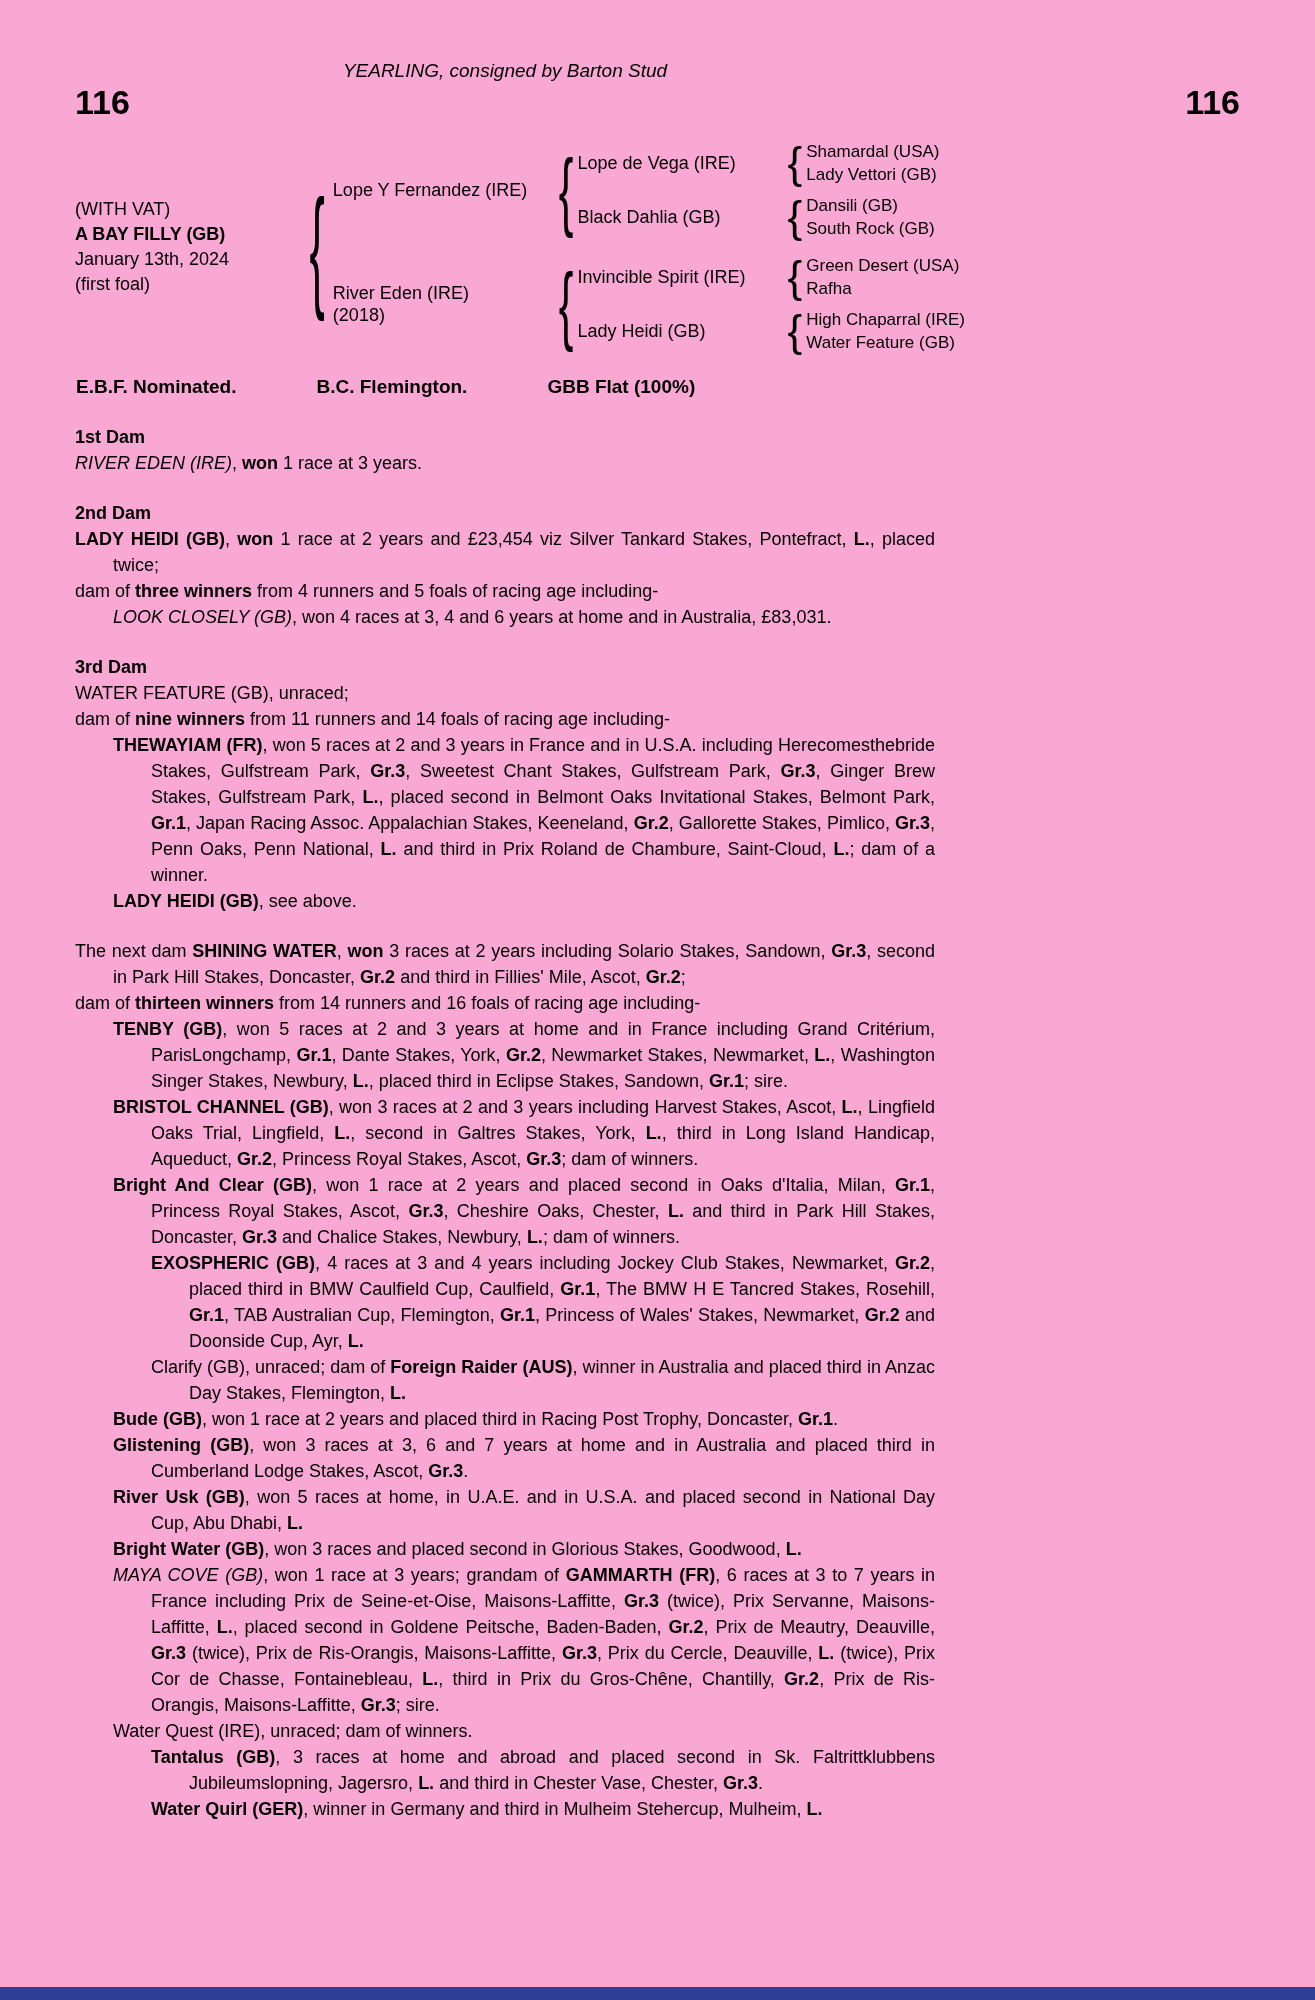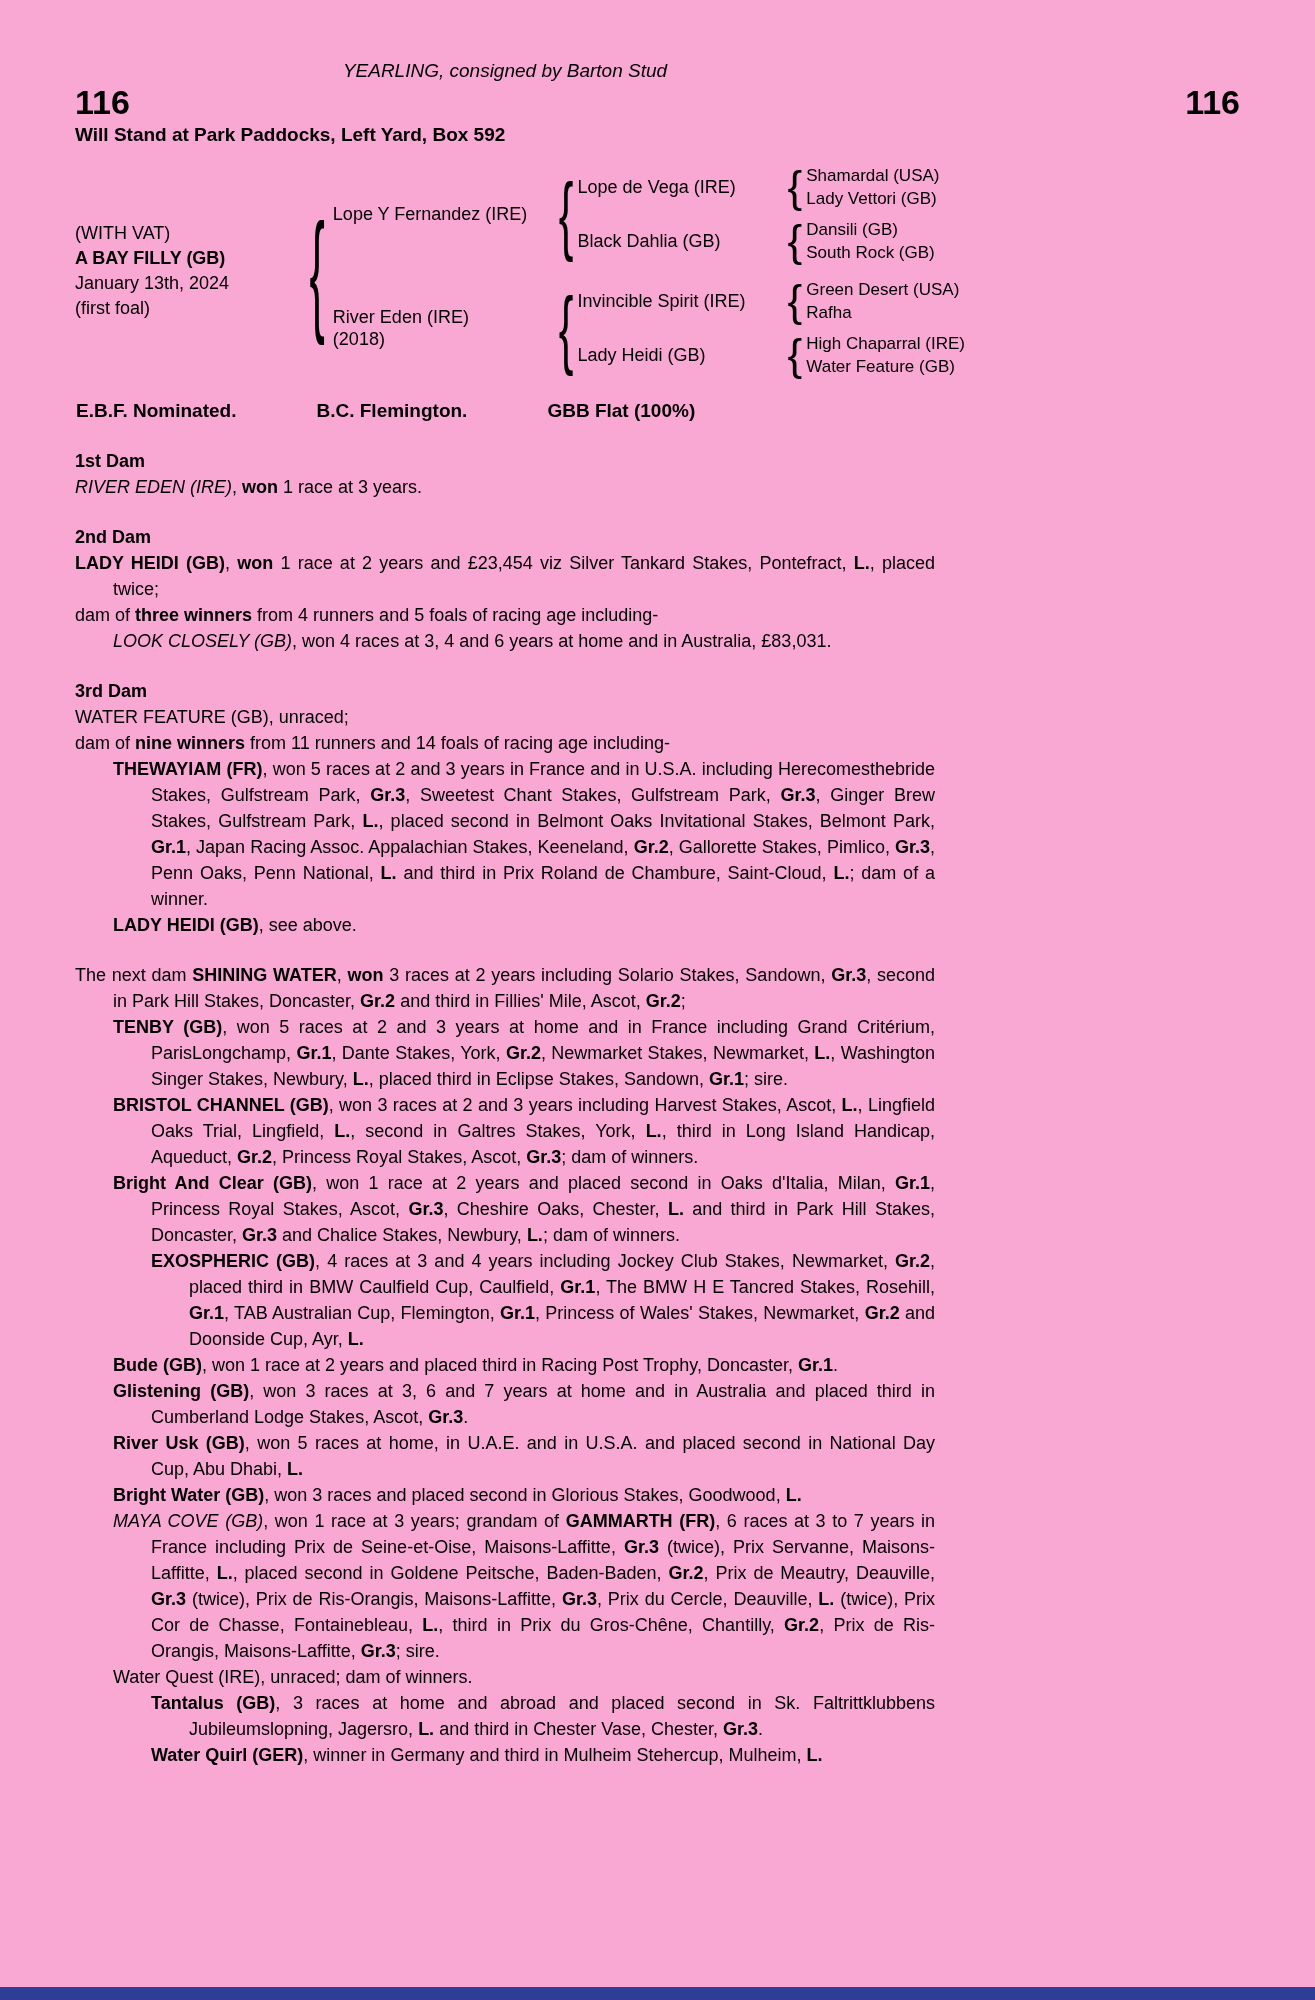--- a/index.html
+++ b/index.html
@@ -39,21 +39,20 @@
 
 <div class="page">
 
   <div class="consignor">YEARLING, consigned by Barton Stud</div>
 
   <div class="lot-row">
     <div>116</div>
     <div>116</div>
   </div>
 
-  <div class="stand">Will Stand at Park Paddocks, Left Yard, Box 592</div>
 
   <div class="pedigree">
     <div class="foal-block">
       <div>(WITH VAT)</div>
       <div class="foal-name">A BAY FILLY (GB)</div>
       <div>January 13th, 2024</div>
       <div>(first foal)</div>
     </div>
     <div class="brace b-lg">{</div>
     <div class="gen1">
@@ -122,24 +121,26 @@
       <div class="block heading space-above" style="margin-left: 0px; text-indent: 0px;"><span>2nd Dam</span></div>
       <div class="block" style="margin-left: 38px; text-indent: -38px;"><span class="b">LADY HEIDI (GB)</span><span>, </span><span class="b">won</span><span> 1 race at 2 years and £23,454 viz Silver Tankard Stakes, Pontefract, </span><span class="b">L.</span><span>, placed twice;</span></div>
       <div class="block" style="margin-left: 38px; text-indent: -38px;"><span>dam of </span><span class="b">three winners</span><span> from 4 runners and 5 foals of racing age including-</span></div>
       <div class="block" style="margin-left: 76px; text-indent: -38px;"><span class="i">LOOK CLOSELY (GB)</span><span>, won 4 races at 3, 4 and 6 years at home and in Australia, £83,031.</span></div>
       <div class="block heading space-above" style="margin-left: 0px; text-indent: 0px;"><span>3rd Dam</span></div>
       <div class="block" style="margin-left: 38px; text-indent: -38px;"><span>WATER FEATURE (GB), unraced;</span></div>
       <div class="block" style="margin-left: 38px; text-indent: -38px;"><span>dam of </span><span class="b">nine winners</span><span> from 11 runners and 14 foals of racing age including-</span></div>
       <div class="block" style="margin-left: 76px; text-indent: -38px;"><span class="b">THEWAYIAM (FR)</span><span>, won 5 races at 2 and 3 years in France and in U.S.A. including Herecomesthebride Stakes, Gulfstream Park, </span><span class="b">Gr.3</span><span>, Sweetest Chant Stakes, Gulfstream Park, </span><span class="b">Gr.3</span><span>, Ginger Brew Stakes, Gulfstream Park, </span><span class="b">L.</span><span>, placed second in Belmont Oaks Invitational Stakes, Belmont Park, </span><span class="b">Gr.1</span><span>, Japan Racing Assoc. Appalachian Stakes, Keeneland, </span><span class="b">Gr.2</span><span>, Gallorette Stakes, Pimlico, </span><span class="b">Gr.3</span><span>, Penn Oaks, Penn National, </span><span class="b">L.</span><span> and third in Prix Roland de Chambure, Saint-Cloud, </span><span class="b">L.</span><span>; dam of a winner.</span></div>
       <div class="block" style="margin-left: 76px; text-indent: -38px;"><span class="b">LADY HEIDI (GB)</span><span>, see above.</span></div>
       <div class="block space-above" style="margin-left: 38px; text-indent: -38px;"><span>The next dam </span><span class="b">SHINING WATER</span><span>, </span><span class="b">won</span><span> 3 races at 2 years including Solario Stakes, Sandown, </span><span class="b">Gr.3</span><span>, second in Park Hill Stakes, Doncaster, </span><span class="b">Gr.2</span><span> and third in Fillies' Mile, Ascot, </span><span class="b">Gr.2</span><span>;</span></div>
+      <div class="block" style="margin-left: 38px; text-indent: -38px;"><span>dam of </span><span class="b">thirteen winners</span><span> from 14 runners and 16 foals of racing age including-</span></div>
       <div class="block" style="margin-left: 76px; text-indent: -38px;"><span class="b">TENBY (GB)</span><span>, won 5 races at 2 and 3 years at home and in France including Grand Critérium, ParisLongchamp, </span><span class="b">Gr.1</span><span>, Dante Stakes, York, </span><span class="b">Gr.2</span><span>, Newmarket Stakes, Newmarket, </span><span class="b">L.</span><span>, Washington Singer Stakes, Newbury, </span><span class="b">L.</span><span>, placed third in Eclipse Stakes, Sandown, </span><span class="b">Gr.1</span><span>; sire.</span></div>
       <div class="block" style="margin-left: 76px; text-indent: -38px;"><span class="b">BRISTOL CHANNEL (GB)</span><span>, won 3 races at 2 and 3 years including Harvest Stakes, Ascot, </span><span class="b">L.</span><span>, Lingfield Oaks Trial, Lingfield, </span><span class="b">L.</span><span>, second in Galtres Stakes, York, </span><span class="b">L.</span><span>, third in Long Island Handicap, Aqueduct, </span><span class="b">Gr.2</span><span>, Princess Royal Stakes, Ascot, </span><span class="b">Gr.3</span><span>; dam of winners.</span></div>
       <div class="block" style="margin-left: 76px; text-indent: -38px;"><span class="b">Bright And Clear (GB)</span><span>, won 1 race at 2 years and placed second in Oaks d'Italia, Milan, </span><span class="b">Gr.1</span><span>, Princess Royal Stakes, Ascot, </span><span class="b">Gr.3</span><span>, Cheshire Oaks, Chester, </span><span class="b">L.</span><span> and third in Park Hill Stakes, Doncaster, </span><span class="b">Gr.3</span><span> and Chalice Stakes, Newbury, </span><span class="b">L.</span><span>; dam of winners.</span></div>
       <div class="block" style="margin-left: 114px; text-indent: -38px;"><span class="b">EXOSPHERIC (GB)</span><span>, 4 races at 3 and 4 years including Jockey Club Stakes, Newmarket, </span><span class="b">Gr.2</span><span>, placed third in BMW Caulfield Cup, Caulfield, </span><span class="b">Gr.1</span><span>, The BMW H E Tancred Stakes, Rosehill, </span><span class="b">Gr.1</span><span>, TAB Australian Cup, Flemington, </span><span class="b">Gr.1</span><span>, Princess of Wales' Stakes, Newmarket, </span><span class="b">Gr.2</span><span> and Doonside Cup, Ayr, </span><span class="b">L.</span></div>
+      <div class="block" style="margin-left: 114px; text-indent: -38px;"><span>Clarify (GB), unraced; dam of </span><span class="b">Foreign Raider (AUS)</span><span>, winner in Australia and placed third in Anzac Day Stakes, Flemington, </span><span class="b">L.</span></div>
       <div class="block" style="margin-left: 76px; text-indent: -38px;"><span class="b">Bude (GB)</span><span>, won 1 race at 2 years and placed third in Racing Post Trophy, Doncaster, </span><span class="b">Gr.1</span><span>.</span></div>
       <div class="block" style="margin-left: 76px; text-indent: -38px;"><span class="b">Glistening (GB)</span><span>, won 3 races at 3, 6 and 7 years at home and in Australia and placed third in Cumberland Lodge Stakes, Ascot, </span><span class="b">Gr.3</span><span>.</span></div>
       <div class="block" style="margin-left: 76px; text-indent: -38px;"><span class="b">River Usk (GB)</span><span>, won 5 races at home, in U.A.E. and in U.S.A. and placed second in National Day Cup, Abu Dhabi, </span><span class="b">L.</span></div>
       <div class="block" style="margin-left: 76px; text-indent: -38px;"><span class="b">Bright Water (GB)</span><span>, won 3 races and placed second in Glorious Stakes, Goodwood, </span><span class="b">L.</span></div>
       <div class="block" style="margin-left: 76px; text-indent: -38px;"><span class="i">MAYA COVE (GB)</span><span>, won 1 race at 3 years; grandam of </span><span class="b">GAMMARTH (FR)</span><span>, 6 races at 3 to 7 years in France including Prix de Seine-et-Oise, Maisons-Laffitte, </span><span class="b">Gr.3</span><span> (twice), Prix Servanne, Maisons-Laffitte, </span><span class="b">L.</span><span>, placed second in Goldene Peitsche, Baden-Baden, </span><span class="b">Gr.2</span><span>, Prix de Meautry, Deauville, </span><span class="b">Gr.3</span><span> (twice), Prix de Ris-Orangis, Maisons-Laffitte, </span><span class="b">Gr.3</span><span>, Prix du Cercle, Deauville, </span><span class="b">L.</span><span> (twice), Prix Cor de Chasse, Fontainebleau, </span><span class="b">L.</span><span>, third in Prix du Gros-Chêne, Chantilly, </span><span class="b">Gr.2</span><span>, Prix de Ris-Orangis, Maisons-Laffitte, </span><span class="b">Gr.3</span><span>; sire.</span></div>
       <div class="block" style="margin-left: 76px; text-indent: -38px;"><span>Water Quest (IRE), unraced; dam of winners.</span></div>
       <div class="block" style="margin-left: 114px; text-indent: -38px;"><span class="b">Tantalus (GB)</span><span>, 3 races at home and abroad and placed second in Sk. Faltrittklubbens Jubileumslopning, Jagersro, </span><span class="b">L.</span><span> and third in Chester Vase, Chester, </span><span class="b">Gr.3</span><span>.</span></div>
       <div class="block" style="margin-left: 114px; text-indent: -38px;"><span class="b">Water Quirl (GER)</span><span>, winner in Germany and third in Mulheim Stehercup, Mulheim, </span><span class="b">L.</span></div>
     </div>
 

